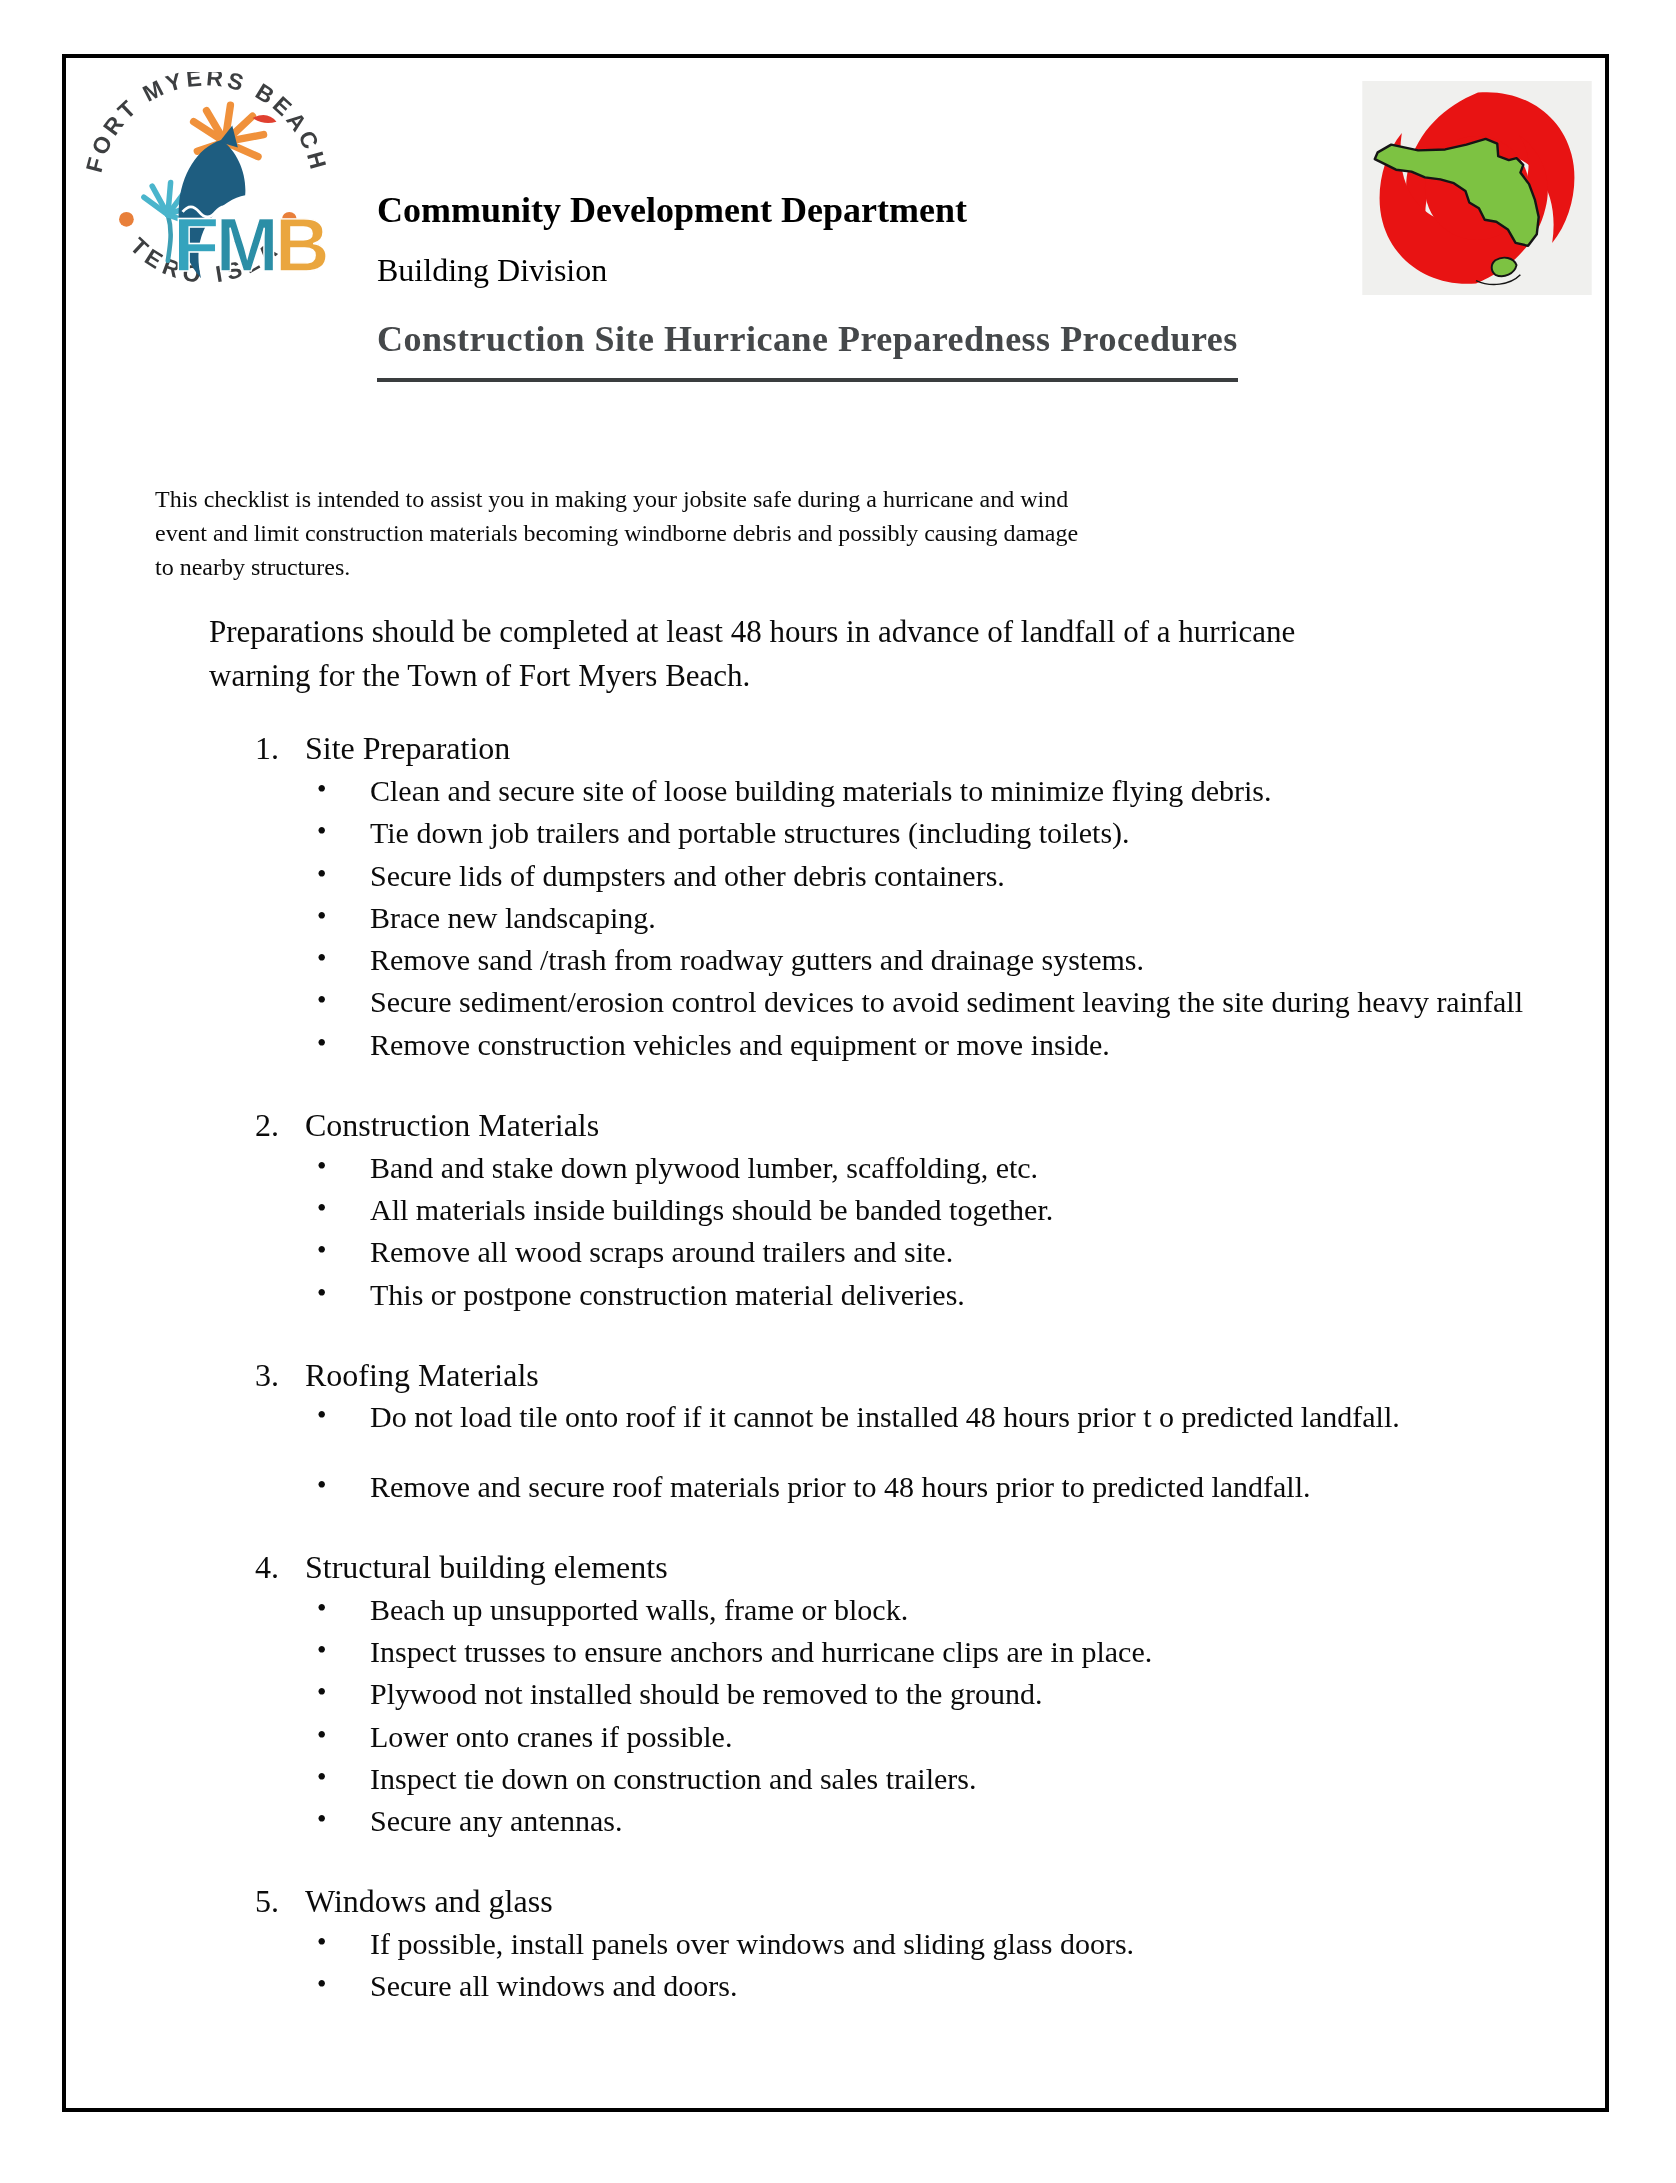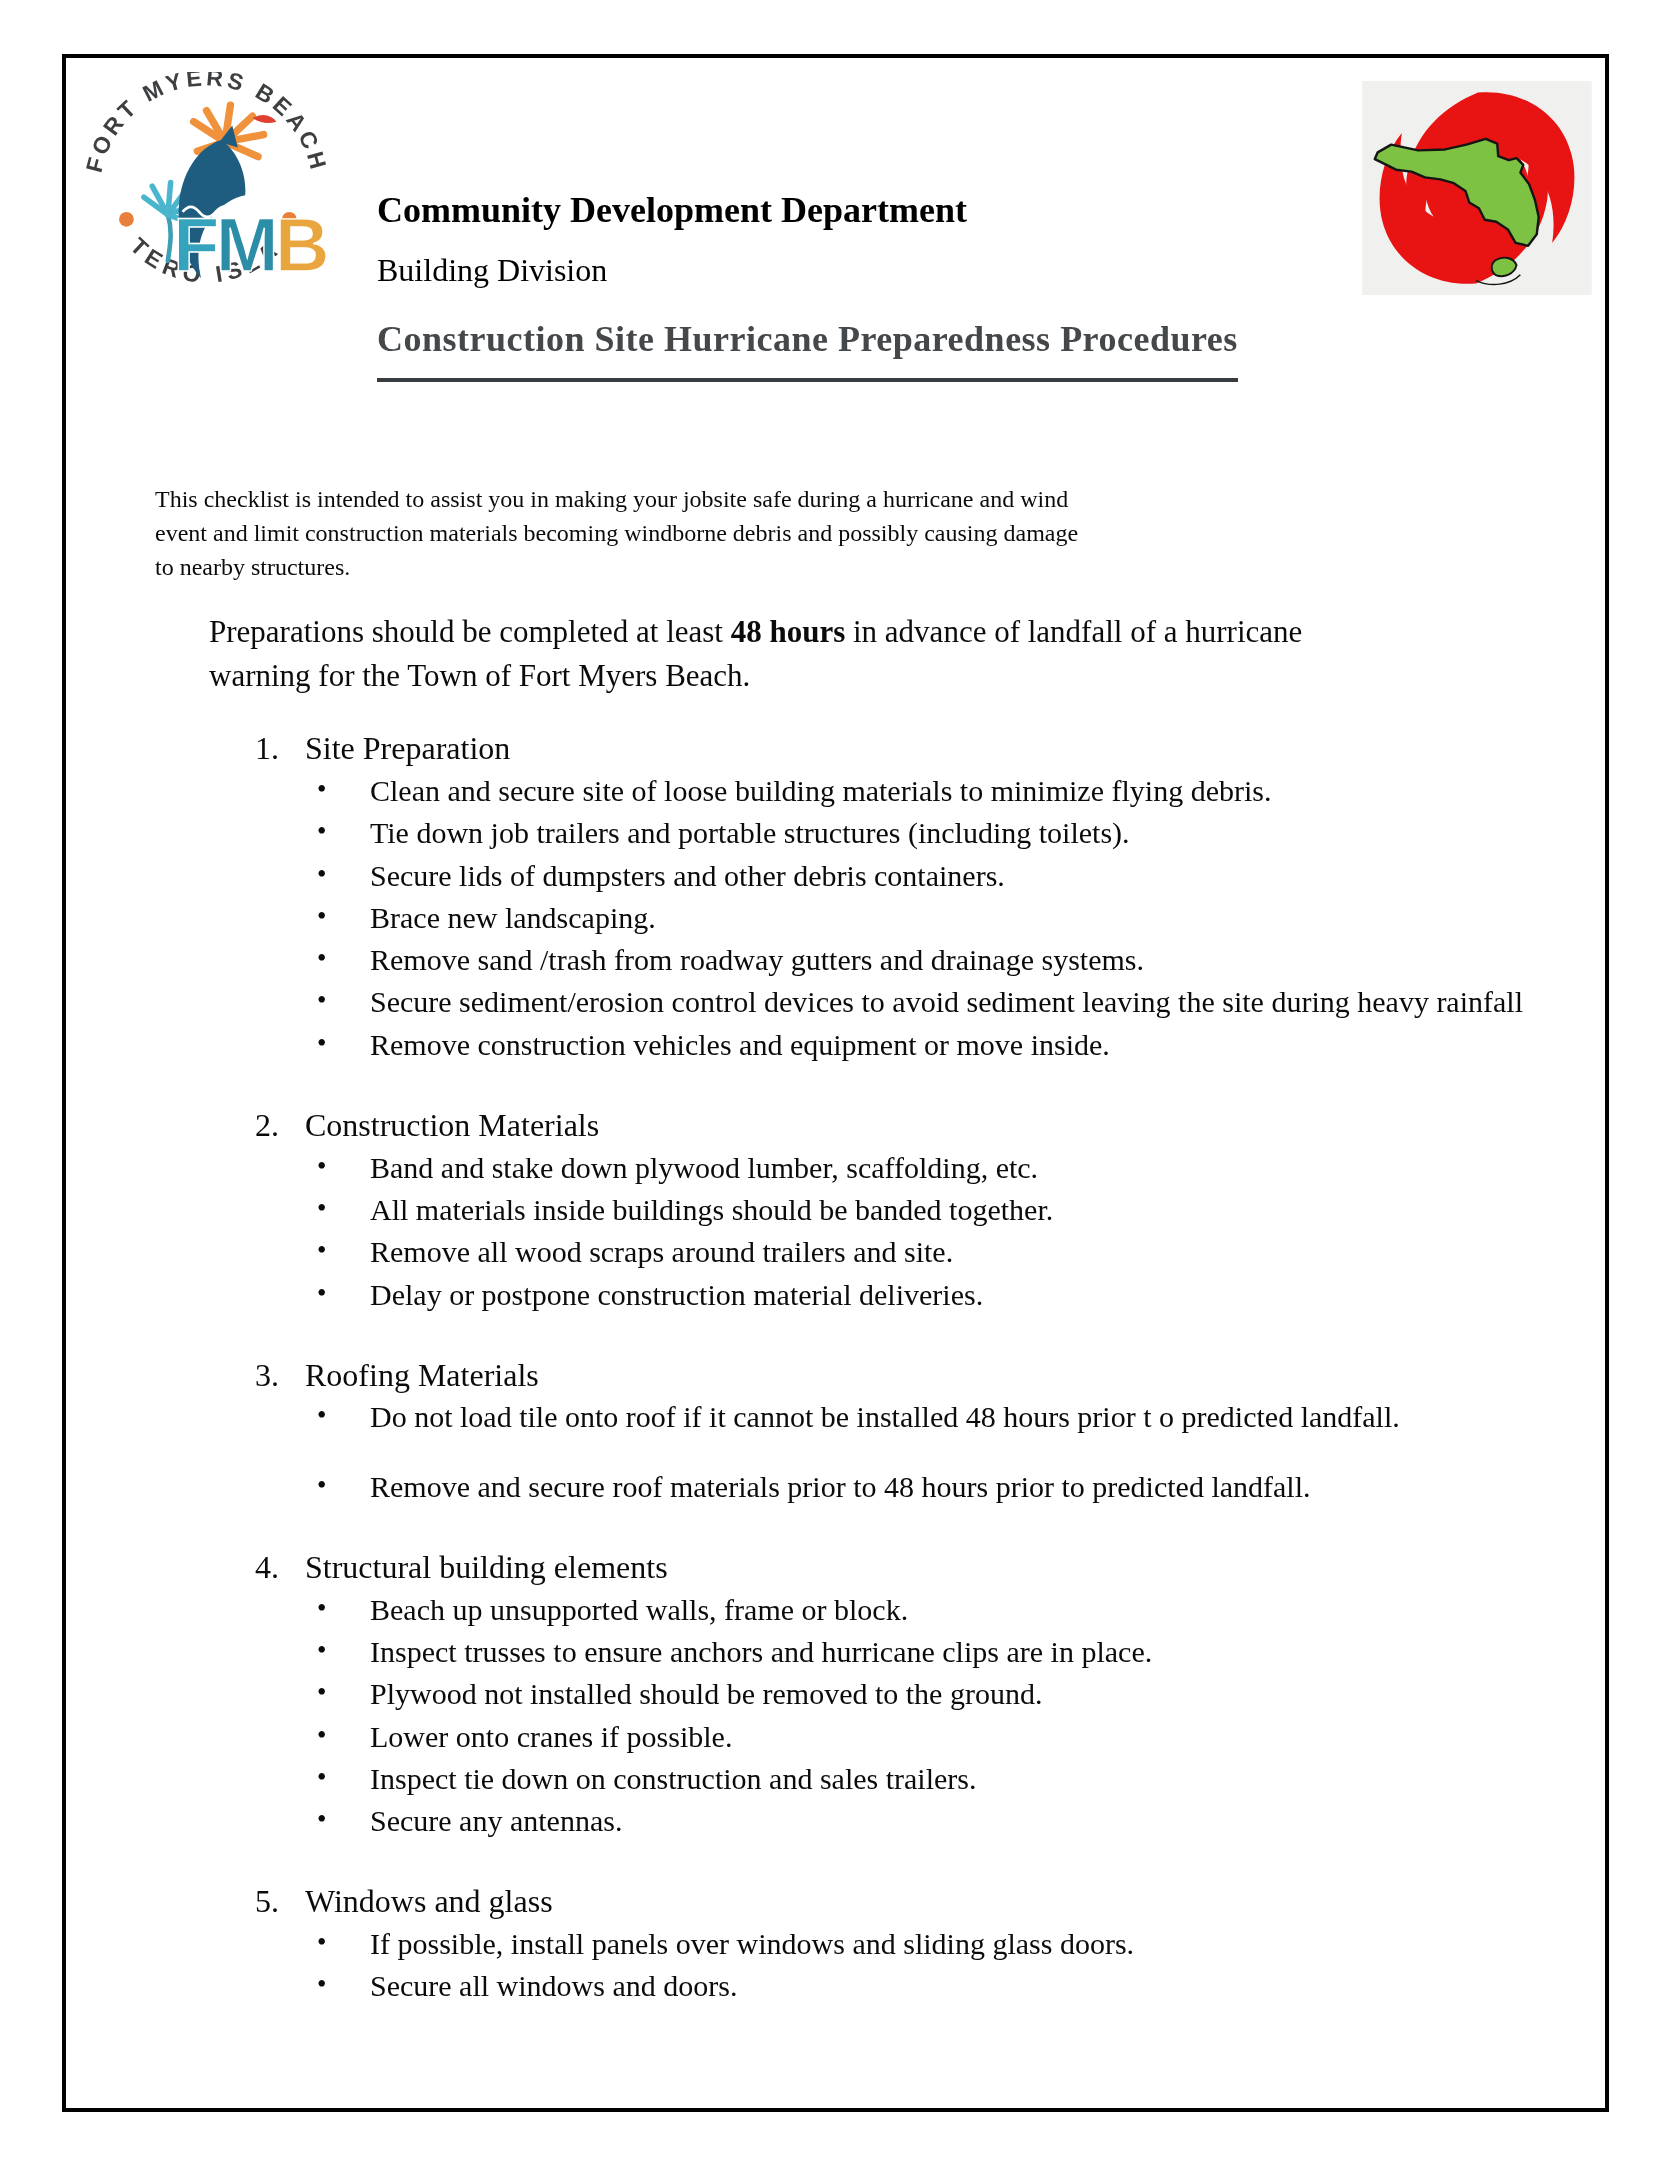--- a/index.html
+++ b/index.html
@@ -22,21 +22,21 @@
   .hurricane { position:absolute; right:13.5px; top:23px; }
   
   .title-row { margin:19.3px 0 0 311px; }
   .doc-title {
     display:inline-block; font-size:36px; font-weight:bold; letter-spacing:0.5px;
     color:#45484a; border-bottom:4.8px solid #3a3d3f; padding-bottom:18px;
   }
   
   .intro { margin:100px 0 0 89px; font-size:24px; line-height:1.42; color:#0b0b0b; }
   .prep  { margin:25px 0 0 143px; font-size:31px; line-height:1.45; }
-  .prep b { font-weight:bold; }
+  .prep b { font-weight:normal; }
   
   .sections { margin-top:29px; }
   .section { margin-left:189px; }
   .section + .section { margin-top:39px; }
   .sec-head { display:flex; font-size:32px; line-height:1.3; }
   .sec-num { width:50px; flex:0 0 auto; }
   .bullets { list-style:none; }
   .bullet { display:flex; font-size:30px; line-height:1.41; margin-left:62px; }
   .section.wide .bullet + .bullet { margin-top:27px; }
   .dot { width:53px; flex:0 0 auto; font-size:27px; }
@@ -205,21 +205,21 @@
     <span class="bullet-text">All materials inside buildings should be banded together.</span>
   </li>
 
   <li class="bullet">
     <span class="dot">•</span>
     <span class="bullet-text">Remove all wood scraps around trailers and site.</span>
   </li>
 
   <li class="bullet">
     <span class="dot">•</span>
-    <span class="bullet-text">Delay or postpone construction material deliveries.</span>
+    <span class="bullet-text">This or postpone construction material deliveries.</span>
   </li>
 </ul>
   </div>
 
   <div class="section wide">
     <div class="sec-head">
       <span class="sec-num">3.</span>
       <span class="sec-title">Roofing Materials</span>
     </div>
     <ul class="bullets">

